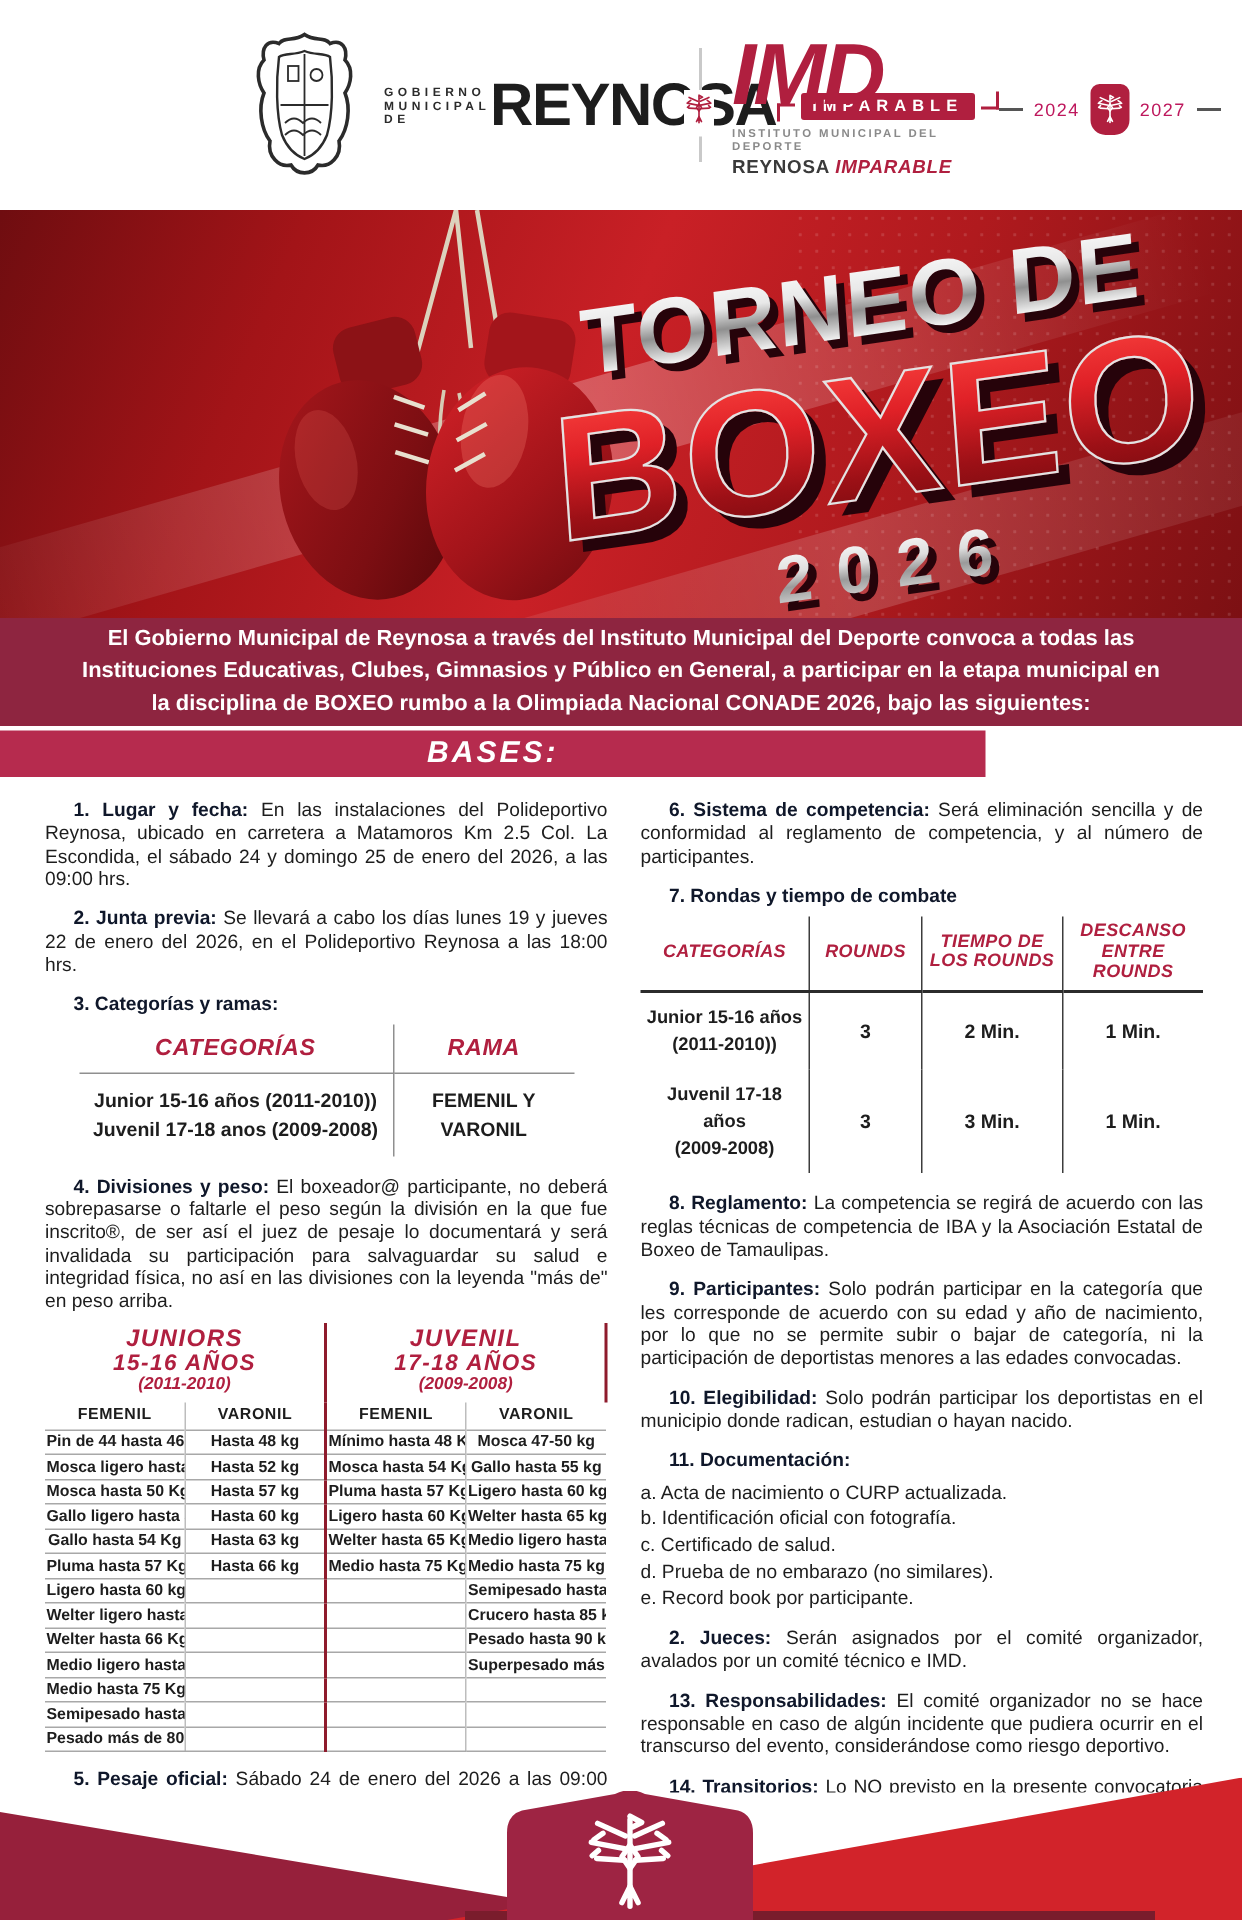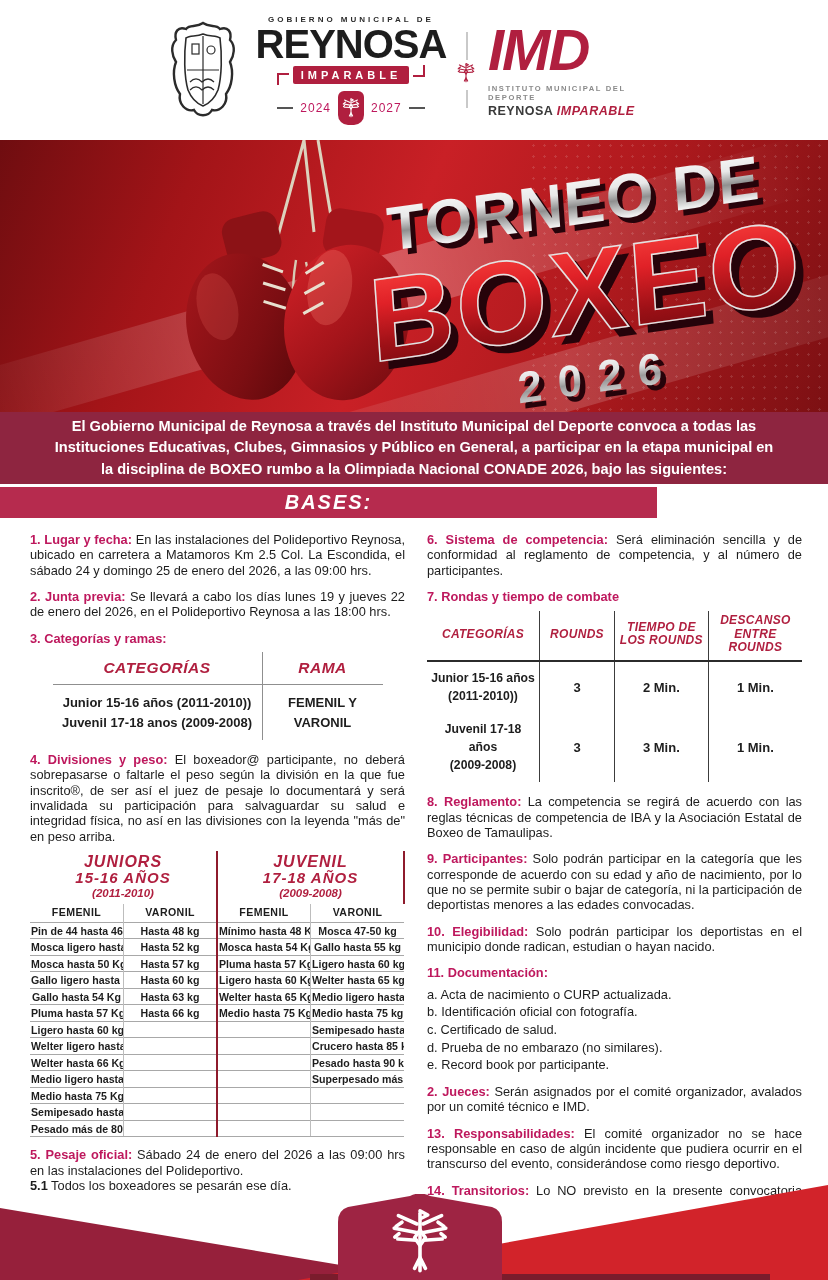--- a/index.html
+++ b/index.html
@@ -3,21 +3,21 @@
 <meta charset="utf-8">
 <style>
   html,body{margin:0;padding:0;background:#e8e8e8;}
   .page{position:relative;width:828px;height:1280px;margin:0 auto;background:#ffffff;overflow:hidden;
         font-family:"Liberation Sans",sans-serif;color:#1d1d1d;}
 
   
   .header{position:absolute;left:0;top:0;width:828px;height:140px;background:#fff;
           display:flex;align-items:center;justify-content:center;gap:20px;}
   .crest svg{display:block;}
-  .gov-block{display:flex;flex-direction:column;align-items:center;width:190px;}
+  .gov-block{display:flex;flex-direction:row;align-items:center;width:190px;}
   .gov-small{font-size:8px;letter-spacing:3px;font-weight:700;color:#2b2b2b;}
   .gov-name{font-size:40px;font-weight:700;letter-spacing:-1px;color:#1d1d1d;line-height:1.0;}
   .gov-tag-wrap{display:flex;align-items:center;gap:4px;margin-top:1px;}
   .gov-tag-bracket{width:10px;height:10px;border:2px solid #b01f3f;}
   .gov-tag-bracket.l{border-right:none;border-bottom:none;margin-top:8px;}
   .gov-tag-bracket.r{border-left:none;border-top:none;margin-bottom:8px;}
   .gov-tag{background:#b01f3f;color:#fff;font-size:11px;font-weight:700;letter-spacing:4px;
            padding:3px 8px;border-radius:2px;}
   .term-row{display:flex;align-items:center;gap:7px;margin-top:6px;}
   .term-dash{width:16px;height:2px;background:#555;}
@@ -61,21 +61,21 @@
   .intro-band p{margin:0;width:724px;text-align:center;color:#fff;font-size:14.6px;font-weight:700;line-height:1.48;}
   .bases-band{position:absolute;left:0;top:487px;width:657px;height:31px;background:#b62b4e;
               display:flex;align-items:center;justify-content:center;}
   .bases-band span{color:#fff;font-size:20px;font-weight:700;font-style:italic;letter-spacing:2px;}
 
   
   .content{position:absolute;left:0;top:518px;width:828px;height:677px;display:flex;gap:22px;
            padding:14px 26px 0 30px;box-sizing:border-box;}
   .col{width:50%;}
   .item{margin:0 0 11px 0;font-size:12.8px;line-height:1.2;text-align:justify;}
-  .item b{font-weight:700;color:#be185d;}
+  .item b{font-weight:700;color:#0f172a;margin-left:19px;}
   .subitem{margin:0;font-size:12.8px;line-height:1.2;text-align:justify;}
   .doc-list div{font-size:12.8px;line-height:1.22;margin:0 0 2px 0;}
   .nota{margin-top:12px;font-size:14.2px;font-weight:700;color:#a62441;line-height:1.25;}
 
   
   .cats-table{width:330px;margin:0 auto 12px auto;border-collapse:collapse;}
   .cats-table th{color:#b01f3f;font-style:italic;font-weight:700;font-size:15.5px;letter-spacing:.5px;
                  padding:7px 4px;border-bottom:1.5px solid #8f8f8f;text-align:center;}
   .cats-table th:first-child,.cats-table td:first-child{border-right:1.5px solid #8f8f8f;}
   .cats-table td{font-weight:700;font-size:13px;text-align:center;padding:8px 6px;line-height:1.5;}

